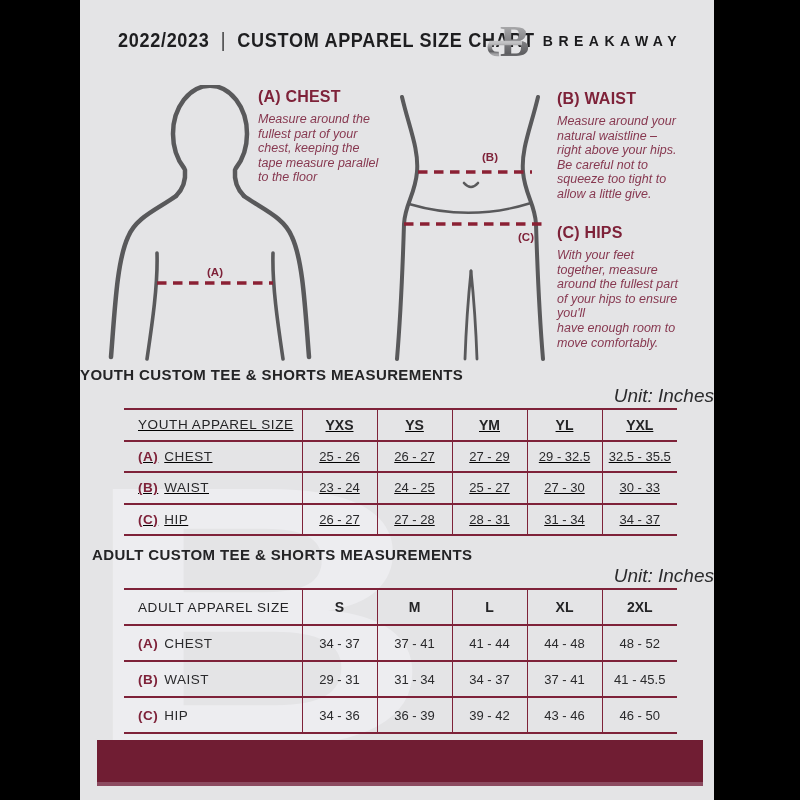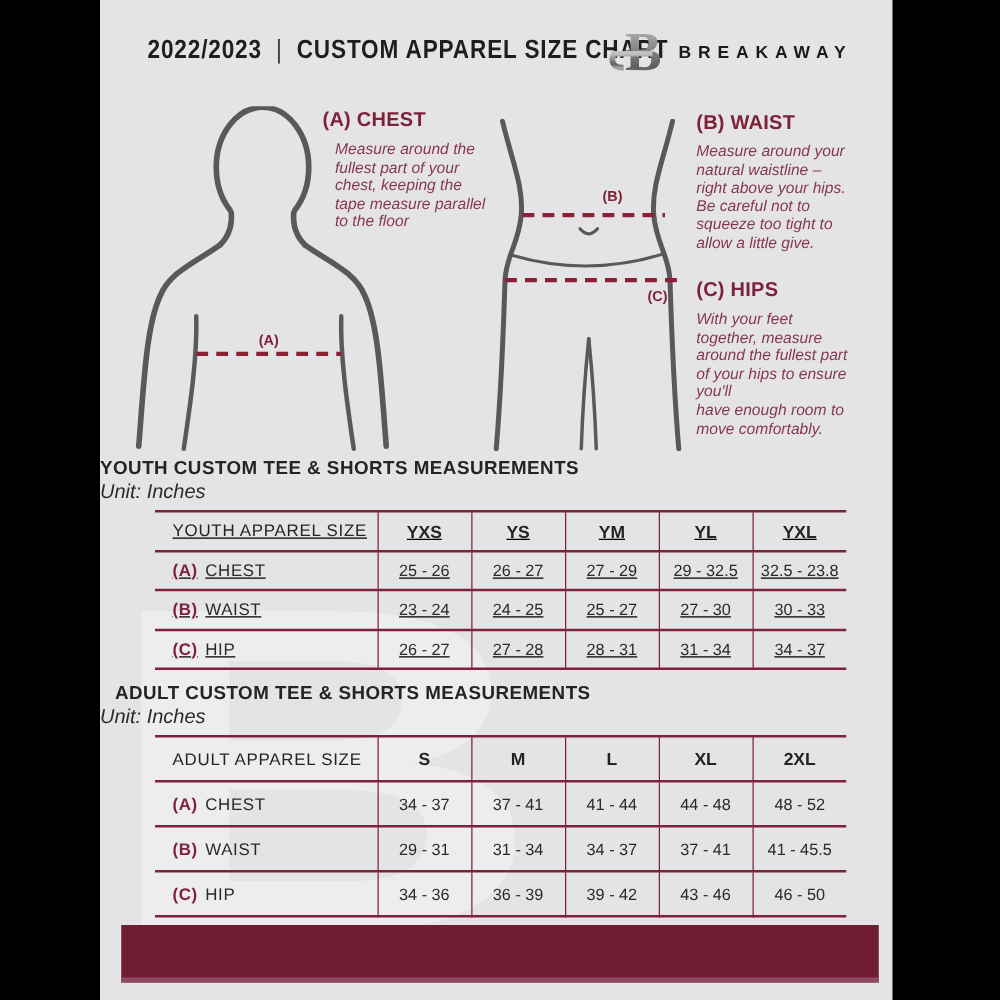--- a/index.html
+++ b/index.html
@@ -32,30 +32,30 @@
   .brand-name{font-weight:bold;font-size:14px;letter-spacing:5.5px;color:#1B1B1D;}
 
   
   .fig{position:absolute;z-index:1;}
   .fig1{left:20px;top:85px;}
   .fig2{left:312px;top:95px;}
   .g-head{position:absolute;font-weight:bold;font-size:16px;letter-spacing:.2px;
           color:var(--accent);z-index:1;}
   .g-body{position:absolute;font-style:italic;font-size:12.5px;line-height:14.6px;
           color:var(--accent-light);white-space:pre-line;z-index:1;}
-  .gh-a{left:178px;top:88px;}  .gb-a{left:178px;top:112px;width:160px;margin-left:10px;}
+  .gh-a{left:178px;top:88px;}  .gb-a{left:178px;top:112px;width:160px;}
   .gh-b{left:477px;top:90px;}  .gb-b{left:477px;top:114px;width:156px;}
   .gh-c{left:477px;top:224px;} .gb-c{left:477px;top:248px;width:156px;}
   .marker{font-weight:bold;font-size:11.5px;fill:var(--accent);font-family:"Liberation Sans",sans-serif;}
 
   
   .tbl-title{position:absolute;left:0;width:100%;text-align:left;font-weight:bold;
              font-size:15px;letter-spacing:.4px;color:#242426;z-index:1;}
-  .tbl-unit{position:absolute;left:0;width:100%;text-align:left;font-style:italic;
-            font-size:16px;color:#2B2B2D;z-index:1;}
+  .tbl-unit{position:absolute;left:0;width:100%;text-align:right;font-style:italic;
+            font-size:19px;color:#2B2B2D;z-index:1;}
   .yt-title{top:366px;} .yt-unit{top:385px;}
   .ad-title{top:546px;padding-left:12px;} .ad-unit{top:565px;}
   .size-table{position:absolute;left:44px;width:553px;border-collapse:collapse;
               table-layout:fixed;z-index:1;
               border-top:2px solid var(--accent);border-bottom:2px solid var(--accent);}
   .size-table col.c0{width:178px;} .size-table col.c{width:75px;}
   .yt-table{top:408px;text-decoration:underline;} .yt-table tr{height:31.5px;}
   .ad-table{top:588px;} .ad-table tr{height:36px;}
   .size-table tr{border-top:2px solid var(--accent);}
   .size-table tr:first-child{border-top:none;}
@@ -167,21 +167,21 @@
       <td>YM</td>
       <td>YL</td>
       <td>YXL</td>
     </tr>
     <tr>
       <td class="lbl"><span class="pfx">(A)</span><span>CHEST</span></td>
       <td>25 - 26</td>
       <td>26 - 27</td>
       <td>27 - 29</td>
       <td>29 - 32.5</td>
-      <td>32.5 - 23.8</td>
+      <td>32.5 - 35.5</td>
     </tr>
     <tr>
       <td class="lbl"><span class="pfx">(B)</span><span>WAIST</span></td>
       <td>23 - 24</td>
       <td>24 - 25</td>
       <td>25 - 27</td>
       <td>27 - 30</td>
       <td>30 - 33</td>
     </tr>
     <tr>

